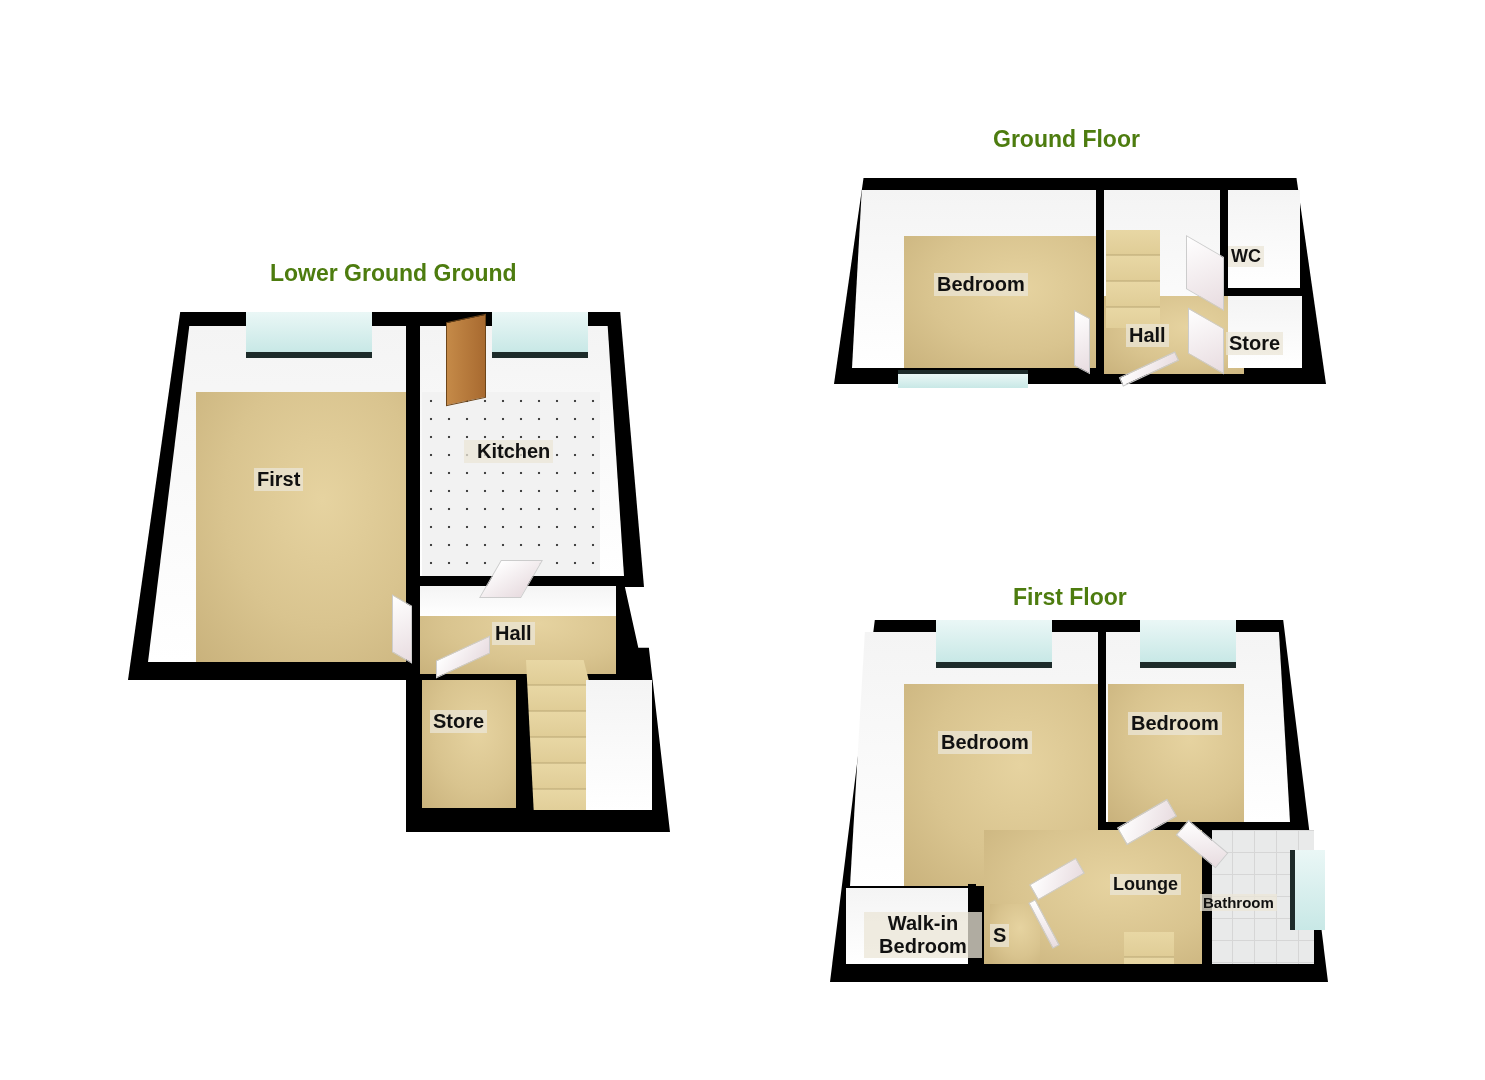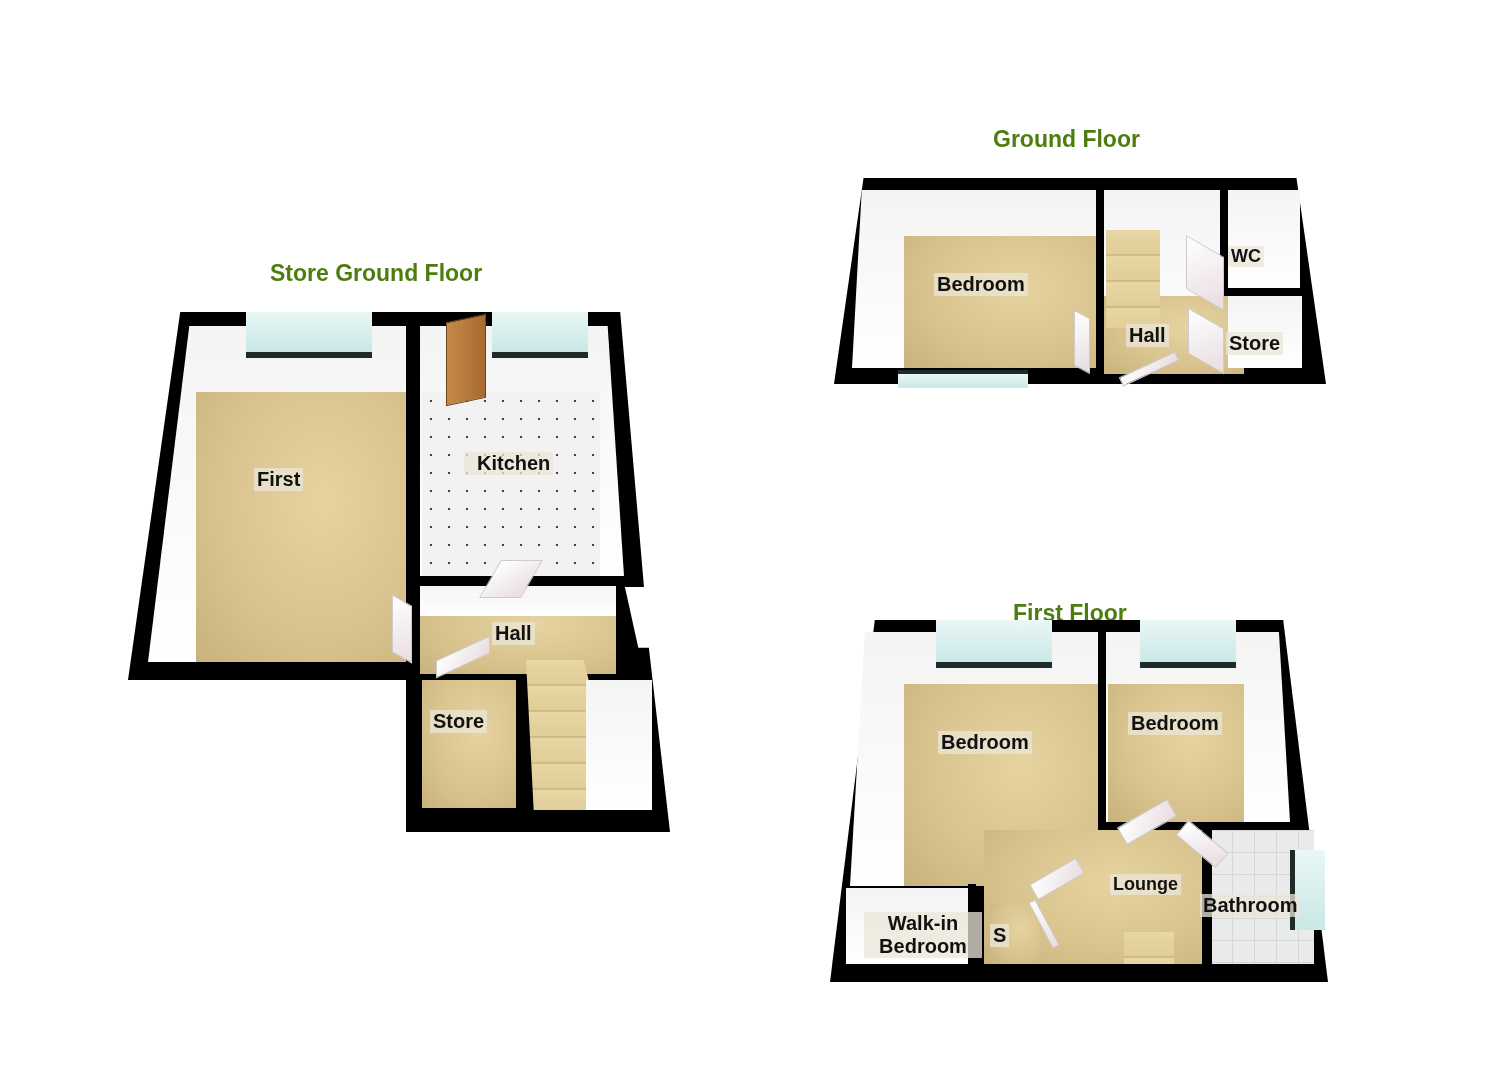--- a/index.html
+++ b/index.html
@@ -2,40 +2,40 @@
 <html><head>
 <meta charset="utf-8">
 <style>
   html, body { margin:0; padding:0; background:#ffffff; }
   body { width:1485px; height:1080px; position:relative; overflow:hidden; font-family:"Liberation Sans", sans-serif; }
   .abs { position:absolute; }
   .title { position:absolute; font-weight:bold; font-size:23px; color:#4d7c0f; white-space:nowrap; }
   .label { position:absolute; font-weight:bold; color:#111; background:rgba(235,230,215,0.75); padding:0 3px; white-space:nowrap; line-height:1.15; }
   .l20 { font-size:20px; }
   .l18 { font-size:18px; }
-  .l15 { font-size:20px; }
+  .l15 { font-size:15px; }
   .carpet { background: radial-gradient(ellipse at 60% 40%, #e6d3a0 0%, #d9c48f 55%, #c9b27c 100%); }
   .wallin { background: linear-gradient(to bottom, #f4f4f4, #ffffff); }
   .tile { background-color:#f2f2f2;
           background-image: radial-gradient(circle, #444 1px, transparent 1.6px);
           background-size:18px 18px; }
   .btile { background-color:#e9eaea;
           background-image: linear-gradient(#d6d6d6 1px, transparent 1px), linear-gradient(90deg, #d6d6d6 1px, transparent 1px);
           background-size:22px 22px; }
   .black { background:#000; }
   .glass { background: linear-gradient(to bottom, #eaf7f6, #c8e8e6); border-bottom:6px solid #1d2b2a; }
   .stairs { background: repeating-linear-gradient(to bottom, #e8d7a4 0px, #e0cd97 24px, #b9a673 25px, #e8d7a4 26px); }
   .door { background: linear-gradient(135deg, #ffffff, #e8dce0); border:1px solid #ccc; }
   .wooddoor { background: linear-gradient(to right, #c58a48, #a86a30); border:1px solid #6d4519; }
 </style>
 </head>
 <body>
 
 <div>
-  <div class="title" style="left:270px;top:260px;">Store Ground Floor</div>
+  <div class="title" style="left:270px;top:260px;">Lower Ground Ground</div>
 
   <div class="abs black" style="left:128px;top:312px;width:290px;height:368px;clip-path:polygon(18% 0,100% 0,100% 100%,0 100%);"></div>
   <div class="abs wallin" style="left:148px;top:326px;width:258px;height:336px;clip-path:polygon(16% 0,100% 0,100% 100%,0 100%);"></div>
   <div class="abs carpet" style="left:196px;top:392px;width:210px;height:270px;"></div>
   <div class="abs glass" style="left:246px;top:312px;width:126px;height:40px;"></div>
 
   <div class="abs black" style="left:406px;top:312px;width:238px;height:275px;clip-path:polygon(0 0,90% 0,100% 100%,0 100%);"></div>
   <div class="abs wallin" style="left:420px;top:326px;width:204px;height:250px;clip-path:polygon(0 0,92% 0,100% 100%,0 100%);"></div>
   <div class="abs tile" style="left:422px;top:392px;width:178px;height:184px;"></div>
   <div class="abs glass" style="left:492px;top:312px;width:96px;height:40px;"></div>
@@ -45,21 +45,21 @@
   <div class="abs carpet" style="left:420px;top:590px;width:196px;height:84px;"></div>
   <div class="abs wallin" style="left:420px;top:586px;width:196px;height:30px;"></div>
   <div class="abs carpet" style="left:422px;top:680px;width:94px;height:128px;"></div>
   <div class="abs stairs" style="left:526px;top:660px;width:96px;height:150px;clip-path:polygon(0 0,60% 0,100% 100%,8% 100%);"></div>
   <div class="abs wallin" style="left:586px;top:680px;width:66px;height:130px;"></div>
   <div class="abs door" style="left:490px;top:560px;width:40px;height:36px;transform:skewX(-30deg);"></div>
   <div class="abs door" style="left:392px;top:600px;width:18px;height:56px;transform:skewY(30deg);"></div>
   <div class="abs door" style="left:436px;top:648px;width:52px;height:16px;transform:skewY(-25deg);"></div>
 
   <div class="label l20" style="left:254px;top:468px;">First</div>
-  <div class="label l20" style="left:464px;top:452px;padding-left:13px;">Kitchen</div>
+  <div class="label l20" style="left:464px;top:440px;padding-left:13px;">Kitchen</div>
   <div class="label l20" style="left:492px;top:622px;">Hall</div>
   <div class="label l20" style="left:430px;top:710px;">Store</div>
 </div>
 
 <div>
   <div class="title" style="left:993px;top:126px;">Ground Floor</div>
 
   <div class="abs black" style="left:834px;top:178px;width:492px;height:206px;clip-path:polygon(6% 0,94% 0,100% 100%,0 100%);"></div>
   <div class="abs wallin" style="left:852px;top:190px;width:244px;height:178px;clip-path:polygon(4% 0,100% 0,100% 100%,0 100%);"></div>
   <div class="abs carpet" style="left:904px;top:236px;width:192px;height:132px;"></div>
@@ -76,21 +76,21 @@
   <div class="abs door" style="left:1074px;top:314px;width:14px;height:54px;transform:skewY(28deg);"></div>
   <div class="abs door" style="left:1118px;top:364px;width:60px;height:8px;transform:rotate(-25deg);"></div>
 
   <div class="label l20" style="left:934px;top:273px;">Bedroom</div>
   <div class="label l20" style="left:1126px;top:324px;">Hall</div>
   <div class="label l18" style="left:1228px;top:246px;text-align:center;">WC</div>
   <div class="label l20" style="left:1226px;top:332px;">Store</div>
 </div>
 
 <div>
-  <div class="title" style="left:1013px;top:600px;text-align:right;">First Floor</div>
+  <div class="title" style="left:1013px;top:584px;text-align:right;">First Floor</div>
 
   <div class="abs black" style="left:830px;top:620px;width:498px;height:362px;clip-path:polygon(9% 0,91% 0,100% 100%,0 100%);"></div>
 
   <div class="abs wallin" style="left:850px;top:632px;width:248px;height:254px;clip-path:polygon(6% 0,100% 0,100% 100%,0 100%);"></div>
   <div class="abs carpet" style="left:904px;top:684px;width:194px;height:202px;"></div>
   <div class="abs glass" style="left:936px;top:620px;width:116px;height:42px;"></div>
 
   <div class="abs wallin" style="left:1106px;top:632px;width:184px;height:190px;clip-path:polygon(0 0,94% 0,100% 100%,0 100%);"></div>
   <div class="abs carpet" style="left:1108px;top:684px;width:136px;height:138px;"></div>
   <div class="abs glass" style="left:1140px;top:620px;width:96px;height:42px;"></div>

